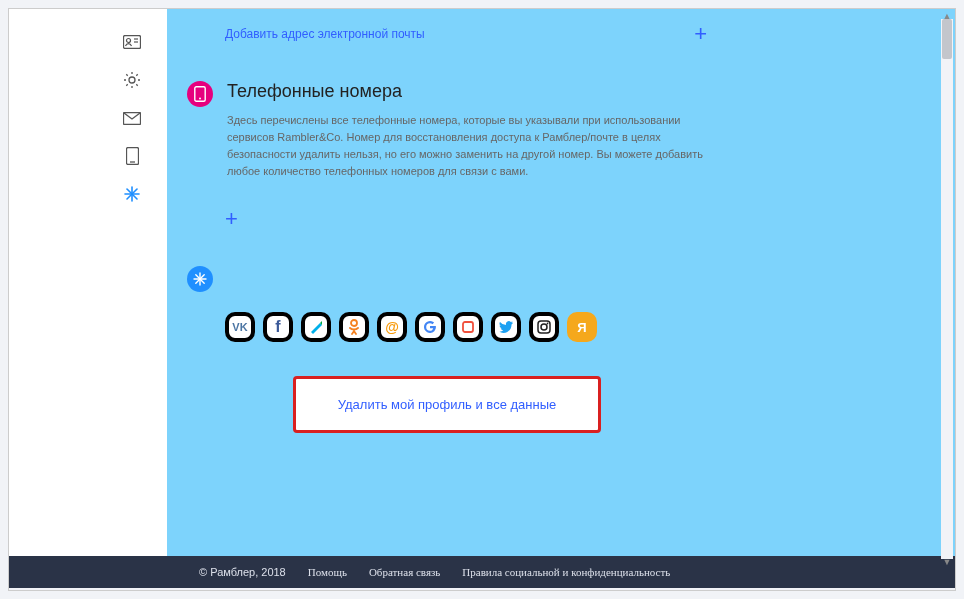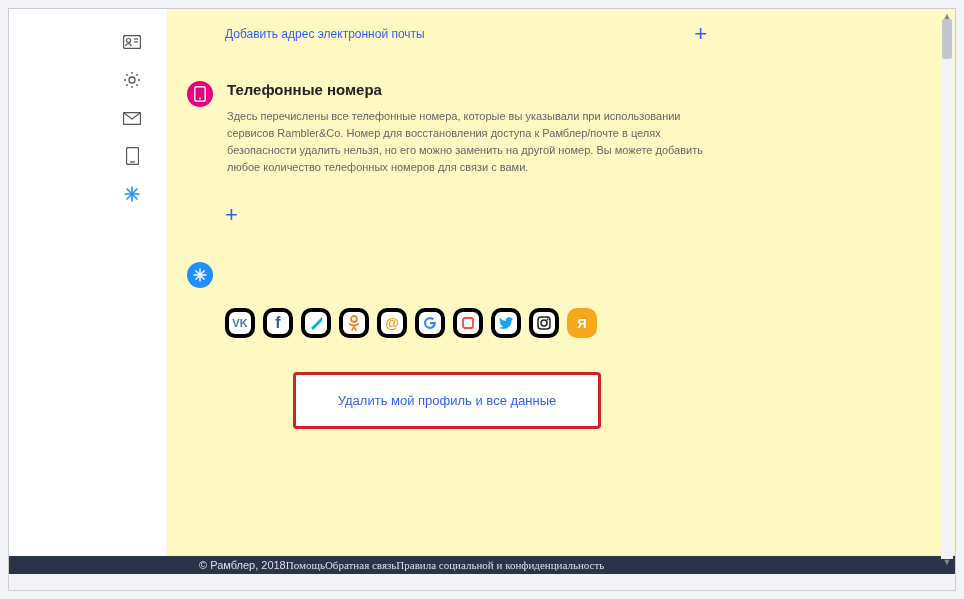--- a/index.html
+++ b/index.html
@@ -36,21 +36,21 @@
   }
   .sidebar-item {
     width: 22px; height: 22px;
     display: flex; align-items: center; justify-content: center;
     cursor: pointer;
     color: #555;
   }
   .sidebar-item.active { color: #1f8fff; }
   .main {
     flex: 1;
-    background: #fef9c3;
+    background: #7dd3fc;
     padding-right: 36px;
     overflow-y: auto;
   }
   .content {
     margin-left: 20px;
     max-width: 520px;
   }
   .add-row {
     display: flex;
     justify-content: space-between;
@@ -68,21 +68,21 @@
   .section-icon {
     width: 26px; height: 26px;
     border-radius: 50%;
     display: flex; align-items: center; justify-content: center;
     flex-shrink: 0;
     color: #fff;
   }
   .section-icon.phone { background: #e6007e; }
   .section-icon.social { background: #1f8fff; }
   .section-body { flex: 1; }
-  .section-title { font-size: 15px; font-weight: bold; color: #222; margin-bottom: 10px; }
+  .section-title { font-size: 18px; font-weight: normal; color: #222; margin-bottom: 10px; }
   .section-desc { font-size: 11px; color: #666; line-height: 1.55; margin-bottom: 8px; }
   .social-row {
     display: flex;
     gap: 8px;
     padding: 14px 0 20px 38px;
   }
   .social-btn {
     width: 30px; height: 30px;
     border: 4px solid #000000;
     border-radius: 10px;
@@ -99,26 +99,27 @@
   .delete-btn {
     border: 3px solid #d92020;
     border-radius: 4px;
     padding: 18px 42px;
     color: #315eff;
     font-size: 13px;
     cursor: pointer;
     background: #fff;
   }
   .footer {
-    height: 18px;
+    height: 32px;
     background: #2a3347;
     color: #dce0ea;
     font-size: 11px;
     display: flex;
     align-items: center;
+    gap: 22px;
     padding-left: 190px;
   }
   .footer a { color: #dce0ea; text-decoration: none; cursor: pointer; font-family: Liberation Serif, serif; }
   .scrollbar {
     position: absolute;
     right: 2px; top: 10px;
     width: 12px; height: 540px;
     background: #f1f3f7;
   }
   .scroll-thumb {

